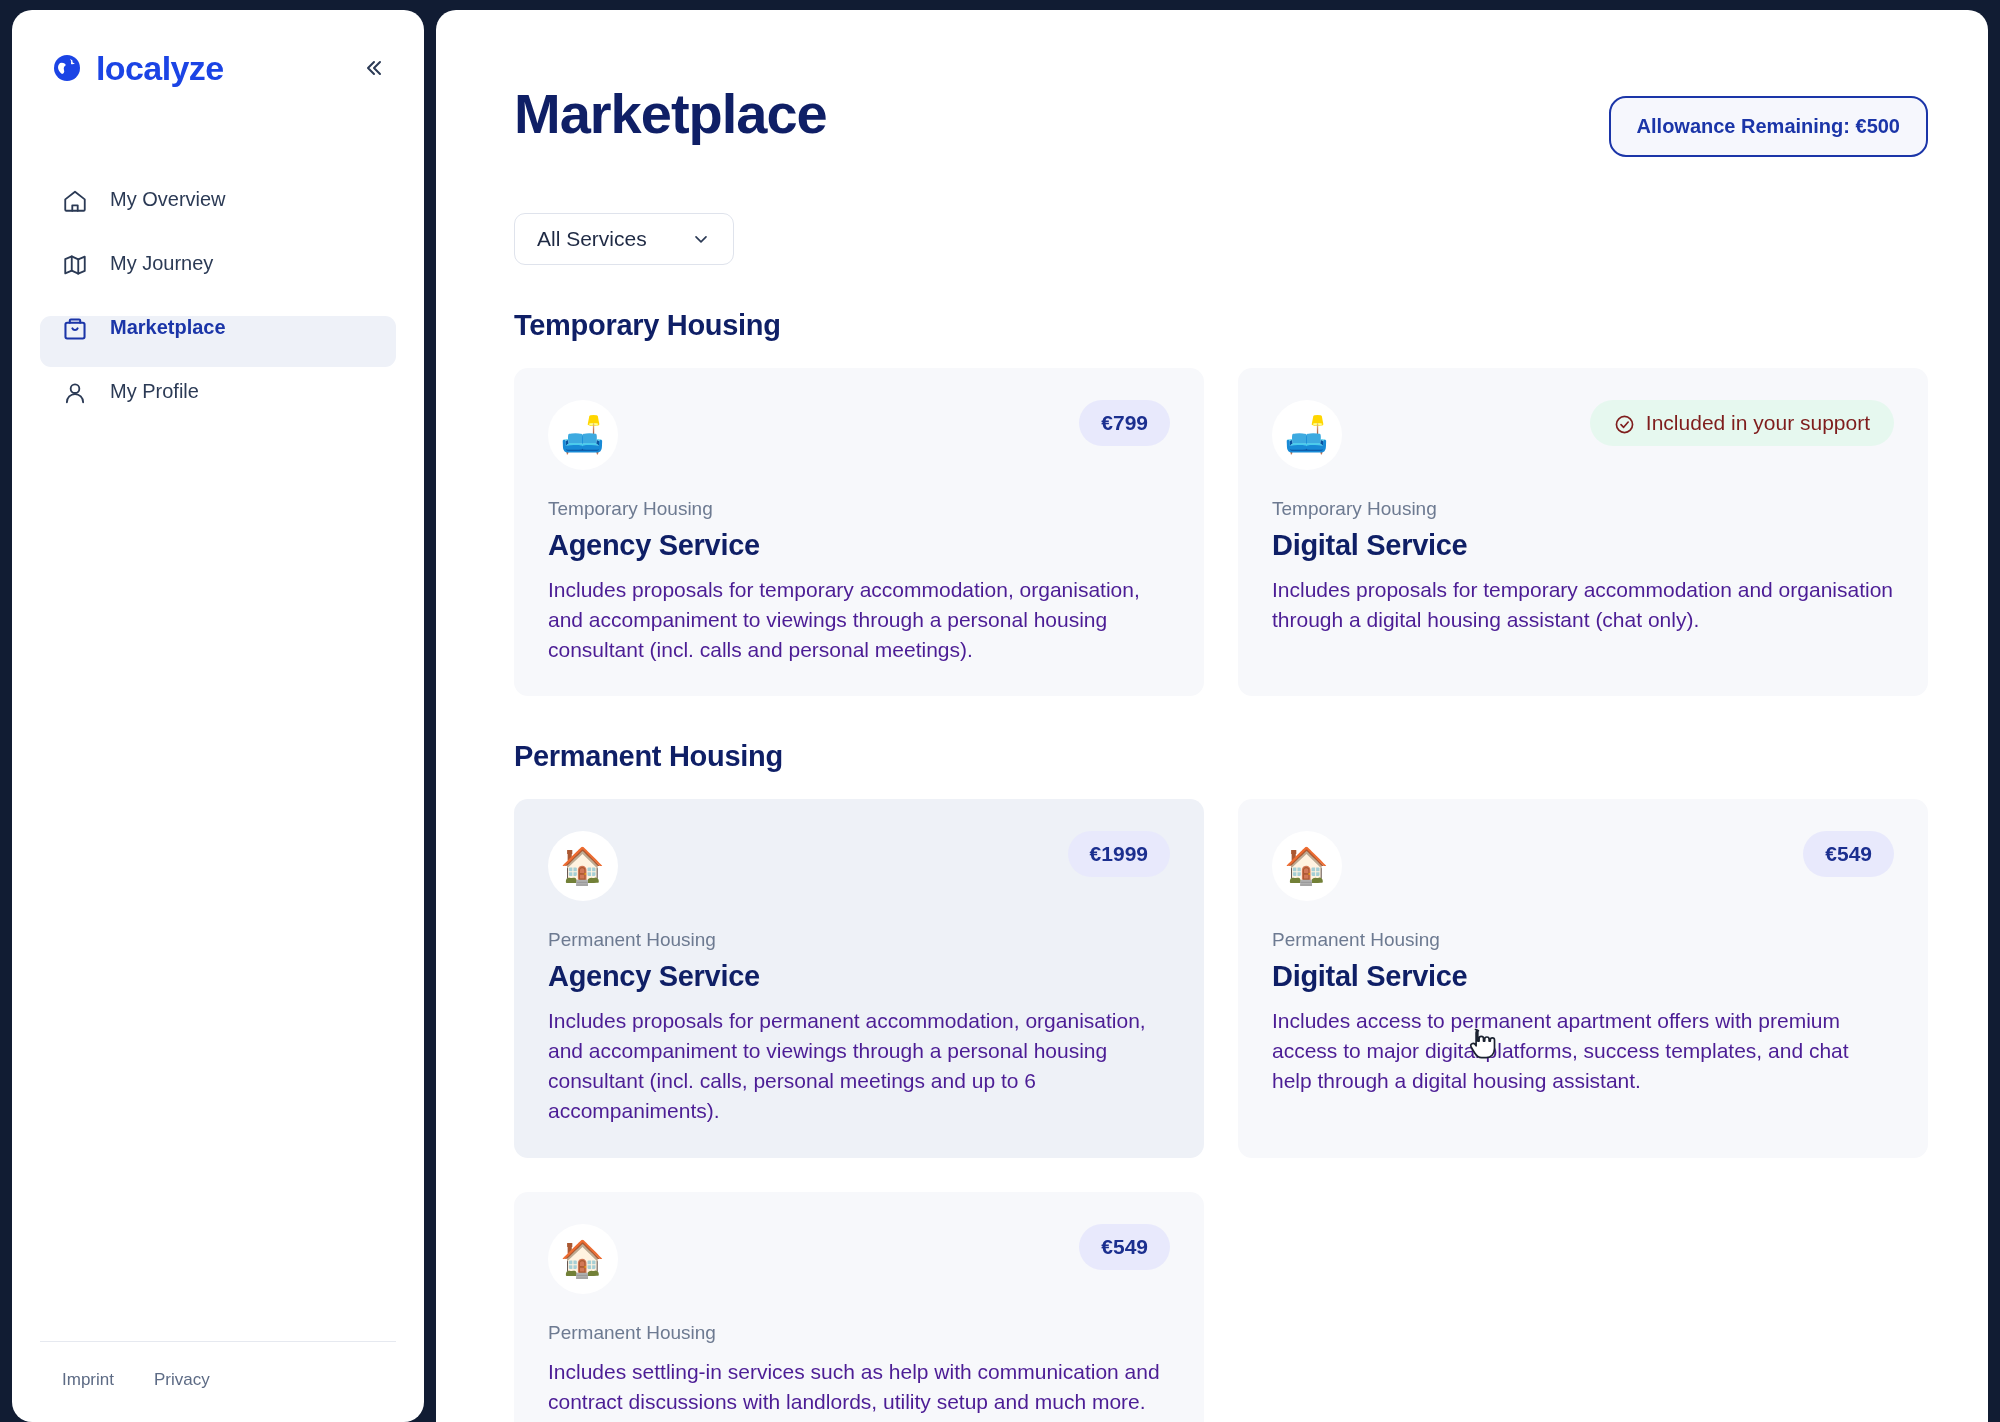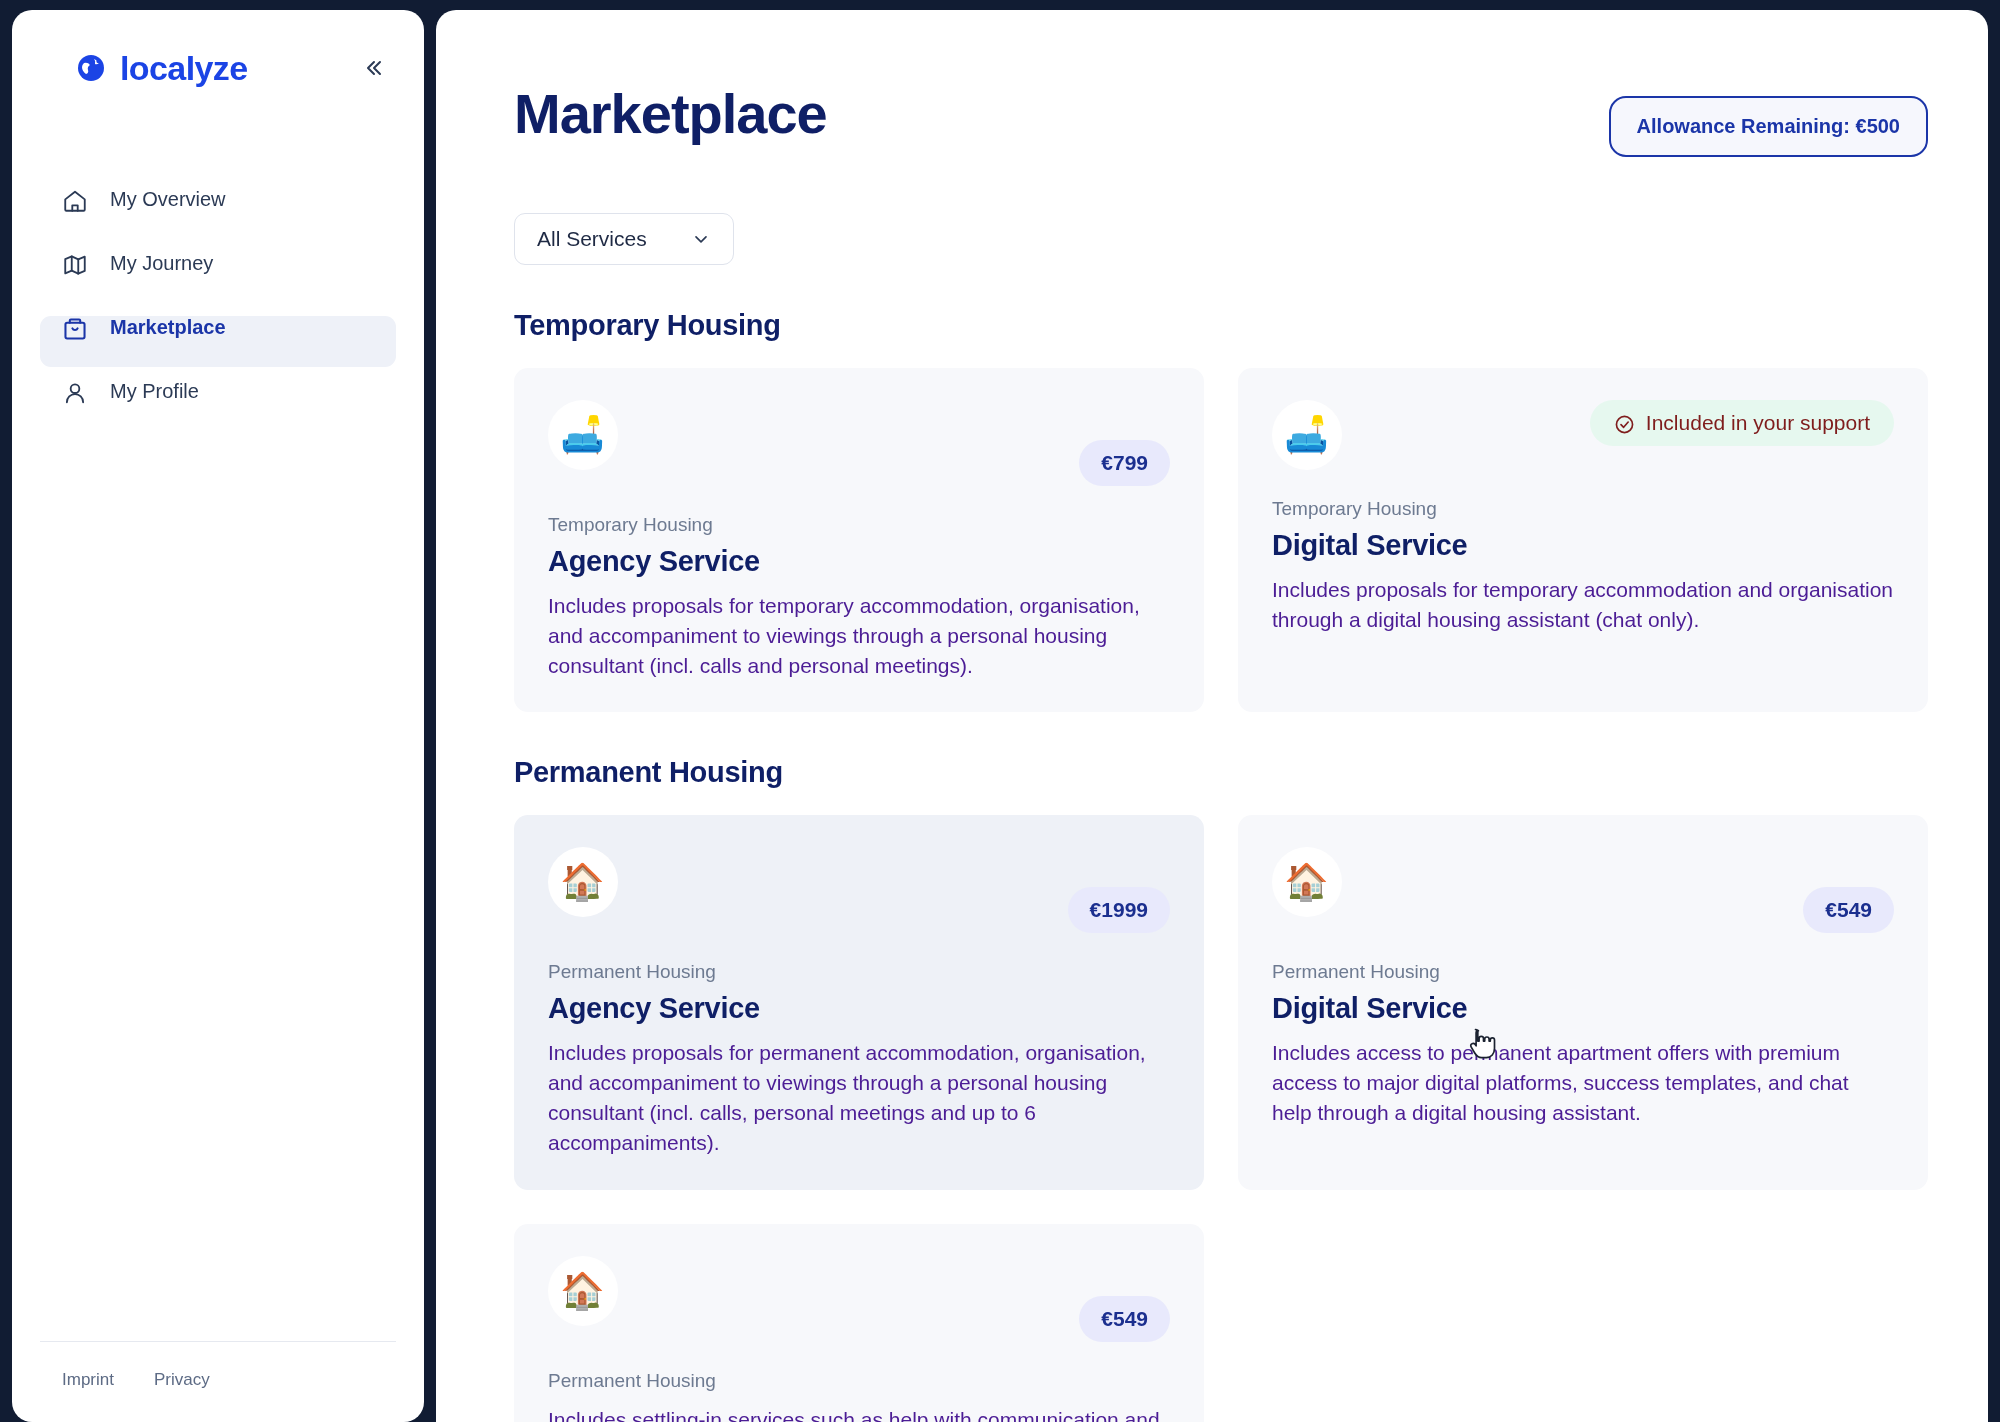--- a/index.html
+++ b/index.html
@@ -37,21 +37,20 @@
     padding: 0;
     position: relative;
     overflow: hidden;
   }
 
   .brand-row {
     display: flex;
     align-items: center;
     padding: 30px 34px 0 38px;
     height: 86px;
-    margin-left: 24px;
   }
   .brand-logo {
     width: 34px; height: 34px;
     flex: 0 0 34px;
     margin-right: 12px;
     display: flex; align-items: center; justify-content: center;
   }
   .brand-name {
     font-size: 34px;
     font-weight: 600;
@@ -232,21 +231,20 @@
   }
   .price-pill {
     margin-left: auto;
     background: #e8e9fc;
     color: #1b2f8f;
     border-radius: 999px;
     padding: 11px 22px;
     font-size: 21px;
     font-weight: 700;
     white-space: nowrap;
-    margin-top: 40px;
   }
   .included-pill {
     margin-left: auto;
     background: #e6f8ef;
     color: #7f1d1d;
     border-radius: 999px;
     padding: 11px 24px;
     font-size: 21px;
     font-weight: 400;
     display: inline-flex;

